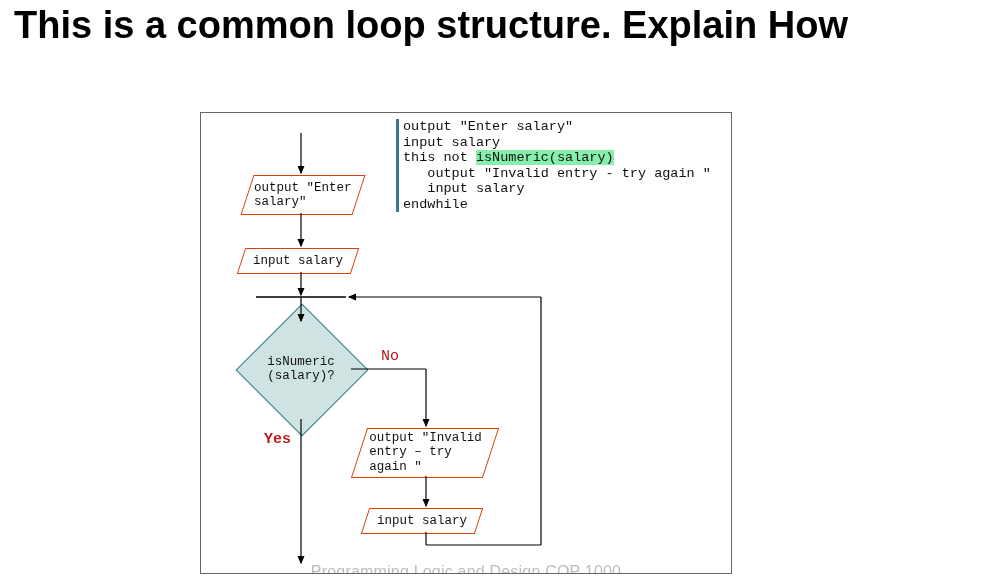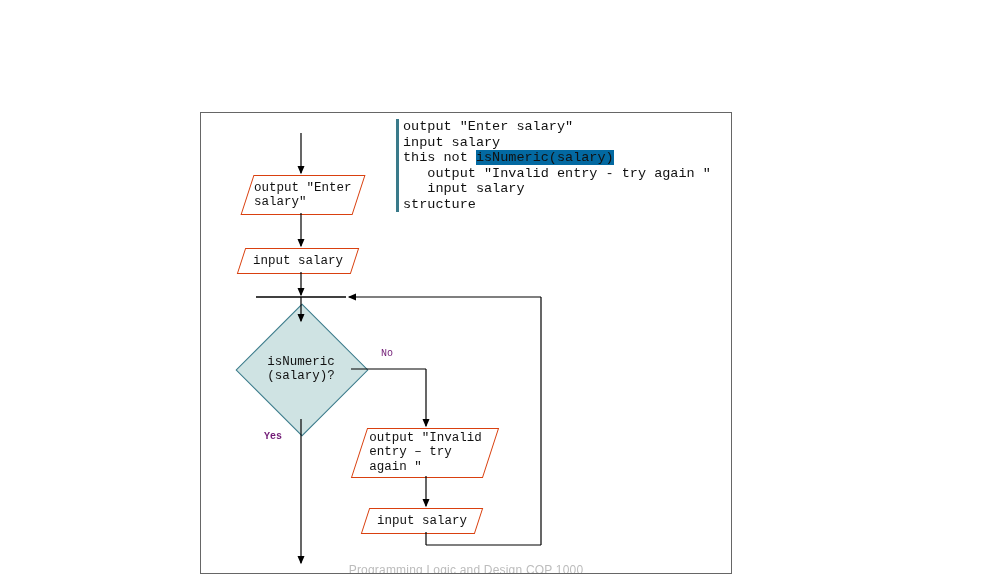--- a/index.html
+++ b/index.html
@@ -34,21 +34,21 @@
     left: 195px;
     top: 6px;
     border-left: 3px solid #3a7a8a;
     padding-left: 4px;
     font-size: 13.5px;
     line-height: 1.15;
     color: #111;
     white-space: pre;
   }
   .code-block .hl {
-    background: #0369a1;
+    background: #86efac;
   }
   
   .para {
     position: absolute;
     border: 1.5px solid #d9400f;
     background: #fff;
     transform: skewX(-18deg);
     display: flex;
     align-items: center;
     justify-content: center;
@@ -73,58 +73,58 @@
   .diamond-label {
     position: absolute;
     width: 130px;
     text-align: center;
     font-size: 12.5px;
     color: #111;
     line-height: 1.15;
   }
   .small-label {
     position: absolute;
-    font-size: 10px;
-    color: #701a75;
+    font-size: 15px;
+    color: #b91c1c;
   }
   .footer-text {
     position: absolute;
     top: 450px;
     left: 0;
     width: 100%;
     text-align: center;
-    font-size: 12px;
+    font-size: 16px;
     color: #bcbcbc;
     font-family: Arial, sans-serif;
     letter-spacing: .2px;
   }
   svg.arrows {
     position: absolute;
     left: 0;
     top: 0;
     width: 100%;
     height: 100%;
     pointer-events: none;
   }
 </style>
 </head>
 <body>
 
 <div class="title">
-  <br>
+  <span>This is a common loop structure. Explain How</span><br>
 </div>
 
 <div class="figure-box">
 
   <div class="code-block"><span>output "Enter salary"</span>
 <span>input salary</span>
 <span>this not </span><span class="hl">isNumeric(salary)</span>
 <span>   output "Invalid entry - try again "</span>
 <span>   input salary</span>
-<span>structure</span></div>
+<span>endwhile</span></div>
 
   <div class="para" style="left:46px; top:62px; width:110px; height:38px;">
     <div class="para-inner">output "Enter<br>salary"</div>
   </div>
 
   <div class="para" style="left:40px; top:135px; width:112px; height:24px;">
     <div class="para-inner">input salary</div>
   </div>
 
   <div class="diamond" style="left:54px; top:210px;"></div>

